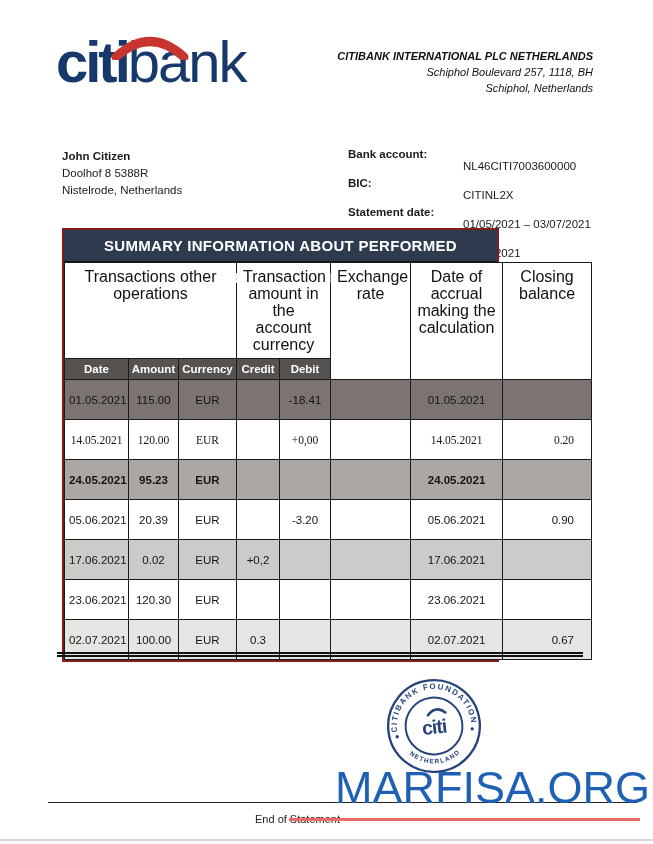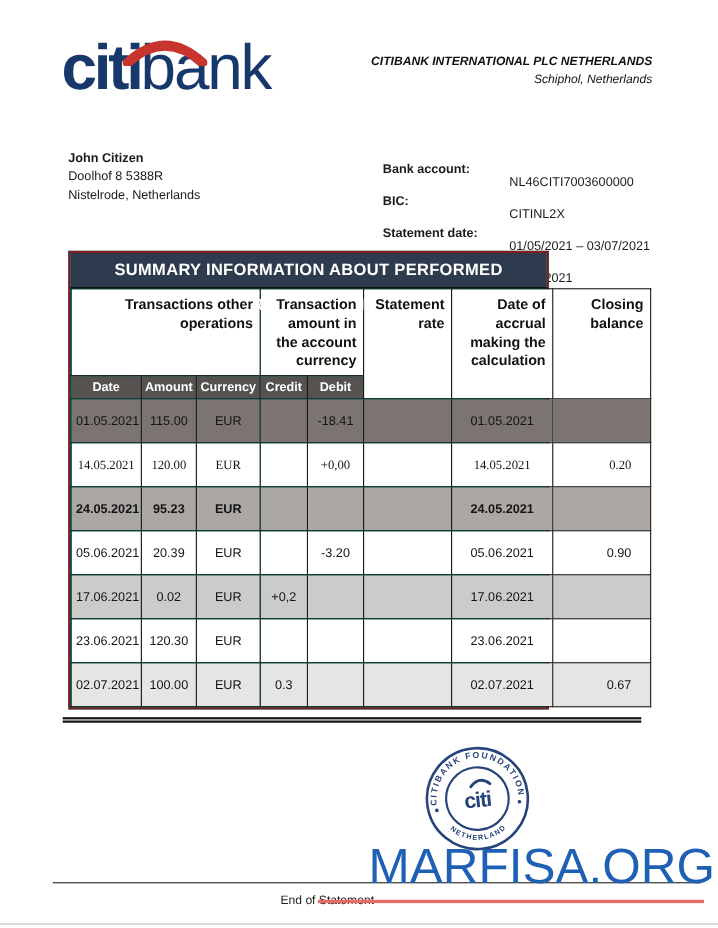--- a/index.html
+++ b/index.html
@@ -12,35 +12,35 @@
   
   .logo { position:absolute; left:56px; top:28px; white-space:nowrap; }
   .logo .citi { font-size:58px; font-weight:700; color:#17386b; letter-spacing:-3px; }
   .logo .bank { font-size:58px; font-weight:400; color:#17386b; letter-spacing:-2px; }
   .logo svg { position:absolute; left:55px; top:6px; }
 
   .bank-address { position:absolute; right:60px; top:48px; text-align:right; font-size:11px; line-height:16px; color:#111;font-style:italic; }
   .bank-address .bold { font-weight:700; }
 
   
-  .customer { position:absolute; left:62px; top:136px; font-size:11.5px; line-height:17px; }
+  .customer { position:absolute; left:62px; top:148px; font-size:11.5px; line-height:17px; }
   .customer .bold { font-weight:700; }
   .account { position:absolute; left:348px; top:146px; font-size:11.5px; line-height:17px; }
   .account .row { display:flex; }
   .account .lbl { width:115px; font-weight:700; }
   .account .val { padding-left:0;margin-top:12px; }
 
   
   .table-wrap { position:absolute; left:62px; top:228px; width:437px; border:2px solid #7f1d1d; background:#14b8a6; }
   .table-title { background:#2e3b4e; color:#fff; font-size:15px; font-weight:700; text-align:center;
                  height:32px; line-height:32px; letter-spacing:.3px; border-bottom:1px solid #111; }
   table { width:100%; border-collapse:collapse; table-layout:fixed; font-size:11.5px; }
   th, td { border:1px solid #1a1a1a; overflow:hidden; }
-  thead .group-row th { background:#fff; font-weight:700; text-align:right; vertical-align:top;
-                        padding:5px 6px; height:68px; line-height:17px; font-size:13px; color:#111; }
+  thead .group-row th { background:#fff; font-weight:400; text-align:center; vertical-align:top;
+                        padding:5px 6px; height:68px; line-height:17px; font-size:16px; color:#111; }
   thead .sub-row th { background:#555250; color:#fff; font-weight:700; text-align:center;
                       height:21px; font-size:11.5px; }
   tbody td { height:40px; text-align:center; padding:0 4px; color:#141414; }
   tbody td.ra { text-align:right; padding-right:17px; }
 
   
   .double-rule { position:absolute; left:57px; top:652px; width:526px; height:5px;
                  border-top:2px solid #111; border-bottom:2px solid #111; }
   .stamp { position:absolute; left:385px; top:677px; transform:rotate(-6deg); }
   .stamp-arc-text { font-family:"Liberation Sans", sans-serif; font-size:8px; font-weight:700;
@@ -62,20 +62,21 @@
 
   <div class="logo">
     <span class="citi">citi</span><span class="bank">bank</span>
     <svg width="78" height="26" viewBox="0 0 78 26">
       <path d="M 5 23 Q 39 -8 73 23" stroke="#c8352e" stroke-width="9" fill="none" stroke-linecap="round"></path>
     </svg>
   </div>
 
   <div class="bank-address">
     <div class="bold">CITIBANK INTERNATIONAL PLC NETHERLANDS</div>
+    <div>Schiphol Boulevard 257, 1118, BH</div>
     <div>Schiphol, Netherlands</div>
   </div>
 
   <div class="customer">
     <div class="bold">John Citizen</div>
     <div>Doolhof 8 5388R</div>
     <div>Nistelrode, Netherlands</div>
   </div>
 
   <div class="account">
@@ -107,21 +108,21 @@
           <col style="width:43px">
         <col style="width:51px">
           <col style="width:80px">
           <col style="width:92px">
           <col style="width:89px">
       </colgroup>
       <thead>
         <tr class="group-row">
           <th colspan="3">Transactions other operations</th>
           <th colspan="2">Transaction amount in the account currency</th>
-          <th rowspan="2">Statement rate</th>
+          <th rowspan="2">Exchange rate</th>
           <th rowspan="2">Date of accrual making the calculation</th>
           <th rowspan="2">Closing balance</th>
         </tr>
         <tr class="sub-row">
           <th>Date</th>
           <th>Amount</th>
           <th>Currency</th>
           <th>Credit</th>
           <th>Debit</th>
         </tr>

